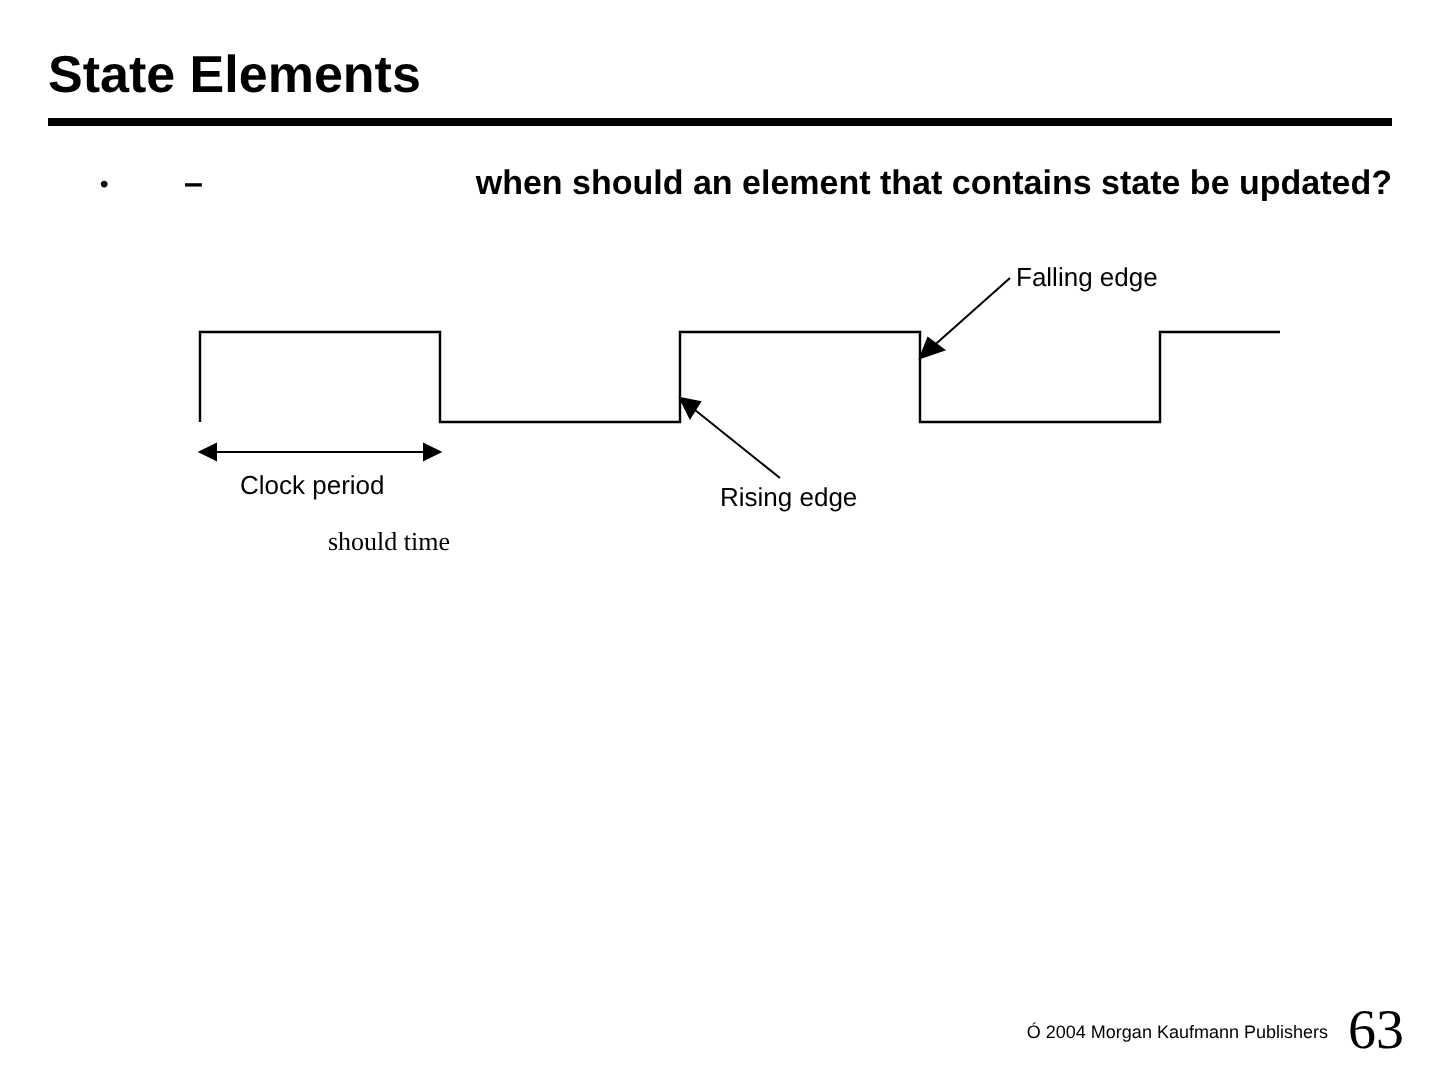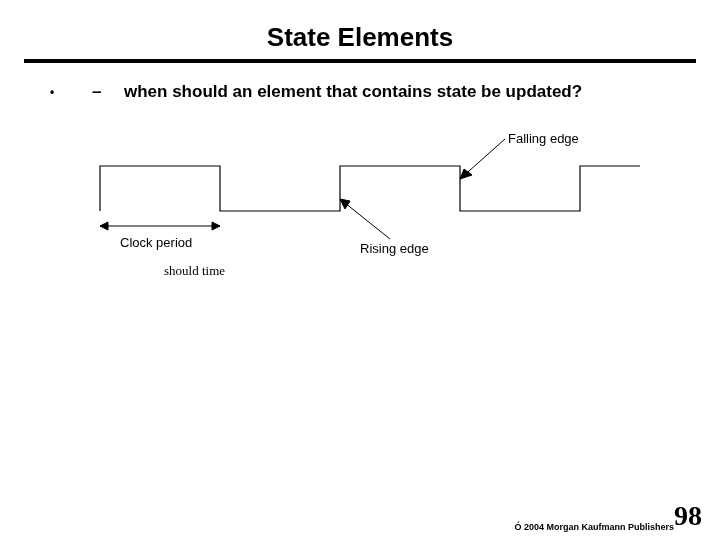--- a/index.html
+++ b/index.html
@@ -17,21 +17,20 @@
     padding: 18px 24px 0 24px;
     box-sizing: border-box;
     width: 100%;
     height: 100%;
     position: relative;
   }
   .title {
     font-size: 26px;
     font-weight: bold;
     margin: 4px 0 6px 0;
-    text-align: center;
   }
   .rule {
     border: 0;
     border-top: 4px solid #000;
     margin: 0 0 18px 0;
   }
   ul.top {
     margin: 2px 0 0 0;
     padding-left: 26px;
     list-style: none;
@@ -55,20 +54,21 @@
   ul.sub {
     margin: 4px 0 0 0;
     padding-left: 18px;
     list-style: none;
   }
   ul.sub > li {
     position: relative;
     padding-left: 32px;
     font-size: 17px;
     font-weight: bold;
+    text-align: right;
   }
   ul.sub > li::before {
     content: "–";
     position: absolute;
     left: 0;
     top: 0;
   }
   .diagram-wrap {
     margin-top: 28px;
     padding-left: 36px;
@@ -80,22 +80,22 @@
     font-family: "Times New Roman", Times, serif;
     font-size: 13px;
     margin-top: 2px;
     margin-left: 104px;
   }
   .footer {
     position: absolute;
     right: 18px;
     bottom: 8px;
     display: flex;
-    align-items: flex-end;
-    font-weight: bold;
+    align-items: center;
+    gap: 10px;
   }
   .copyright {
     font-size: 9px;
   }
   .pagenum {
     font-family: "Times New Roman", Times, serif;
     font-size: 28px;
   }
 </style>
 </head>
@@ -139,16 +139,16 @@
         <line x1="400" y1="48" x2="445" y2="8"></line>
         <polygon points="400,48 404,38 412,44"></polygon>
       </g>
       <text x="448" y="12" font-family="Arial" font-size="13">Falling edge</text>
     </svg>
     <div class="cycle">should time</div>
   </div>
 
   <div class="footer">
     <span class="copyright">Ó 2004 Morgan Kaufmann Publishers</span>
-    <span class="pagenum">98</span>
+    <span class="pagenum">63</span>
   </div>
 
 </div>
 
 </body></html>

